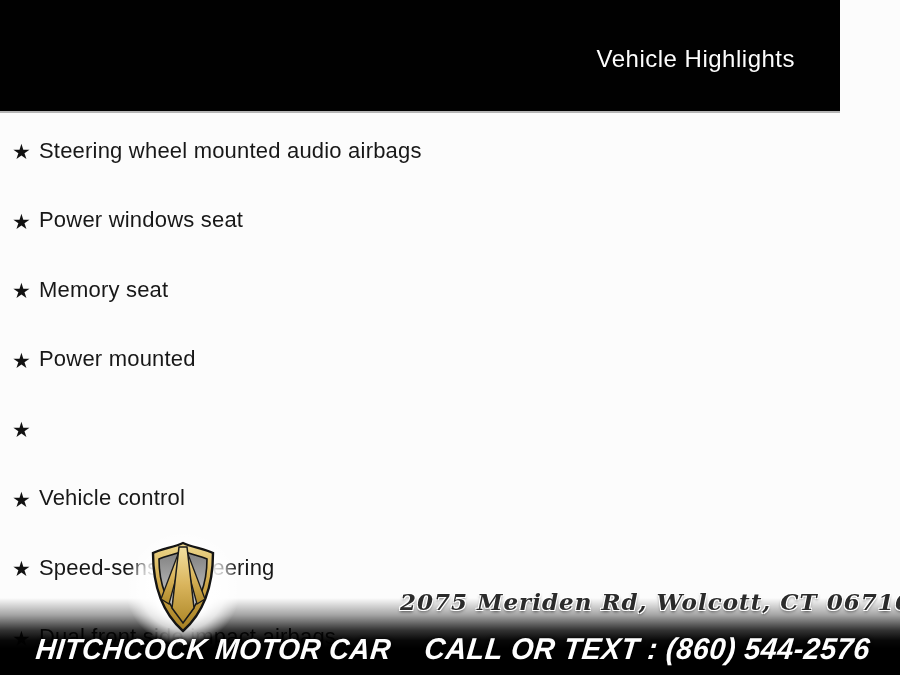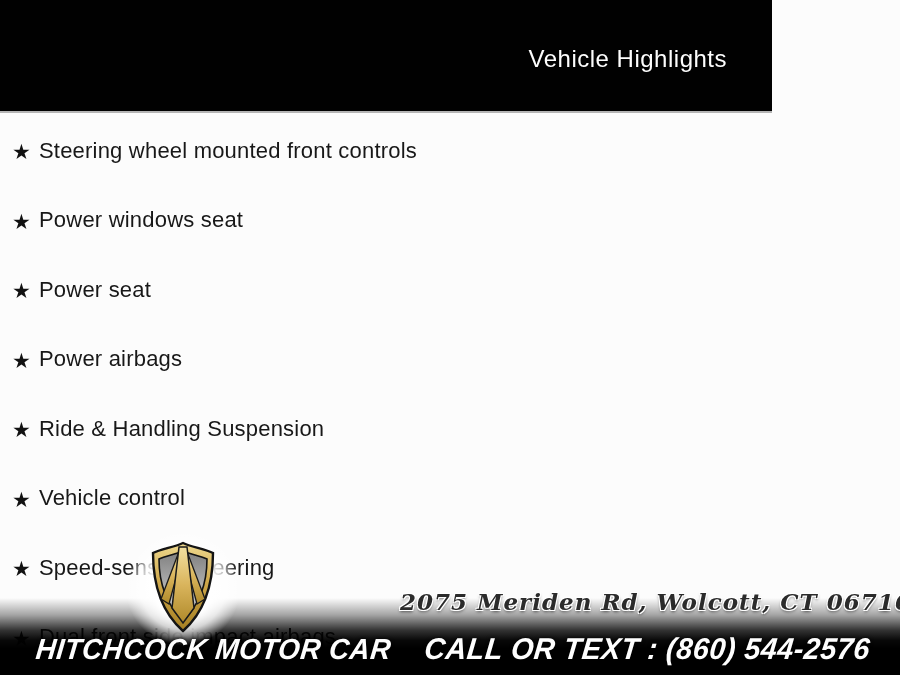--- a/index.html
+++ b/index.html
@@ -9,21 +9,21 @@
   .page {
     position: relative;
     width: 900px; height: 675px;
     background: #fcfcfc;
     overflow: hidden;
   }
 
   
   .header-bar {
     position: absolute; top: 0; left: 0;
-    width: 772px; height: 113px;
+    width: 840px; height: 113px;
     background: #010101;
     border-bottom: 2px solid #b5b5b5;
     display: flex; align-items: center; justify-content: flex-end;
     padding-right: 45px;
   }
   .page-title {
     color: #fdfdfd;
     font-size: 24px;
     letter-spacing: 0.5px;
     padding-top: 6px;
@@ -115,37 +115,36 @@
 
 <div class="page">
 
   <div class="header-bar">
     <div class="page-title">Vehicle Highlights</div>
   </div>
 
   <ul class="highlights-list">
     <li class="highlight-item">
       <span class="star-icon">★</span>
-      <span class="highlight-label">Steering wheel mounted front controls</span>
+      <span class="highlight-label">Steering wheel mounted audio airbags</span>
     </li>
     <li class="highlight-item">
       <span class="star-icon">★</span>
       <span class="highlight-label">Power windows seat</span>
     </li>
     <li class="highlight-item">
       <span class="star-icon">★</span>
-      <span class="highlight-label">Power seat</span>
+      <span class="highlight-label">Memory seat</span>
     </li>
     <li class="highlight-item">
       <span class="star-icon">★</span>
-      <span class="highlight-label">Power airbags</span>
+      <span class="highlight-label">Power mounted</span>
     </li>
     <li class="highlight-item">
       <span class="star-icon">★</span>
-      <span class="highlight-label">Ride &amp; Handling Suspension</span>
     </li>
     <li class="highlight-item">
       <span class="star-icon">★</span>
       <span class="highlight-label">Vehicle control</span>
     </li>
     <li class="highlight-item">
       <span class="star-icon">★</span>
       <span class="highlight-label">Speed-sensing steering</span>
     </li>
     <li class="highlight-item">

